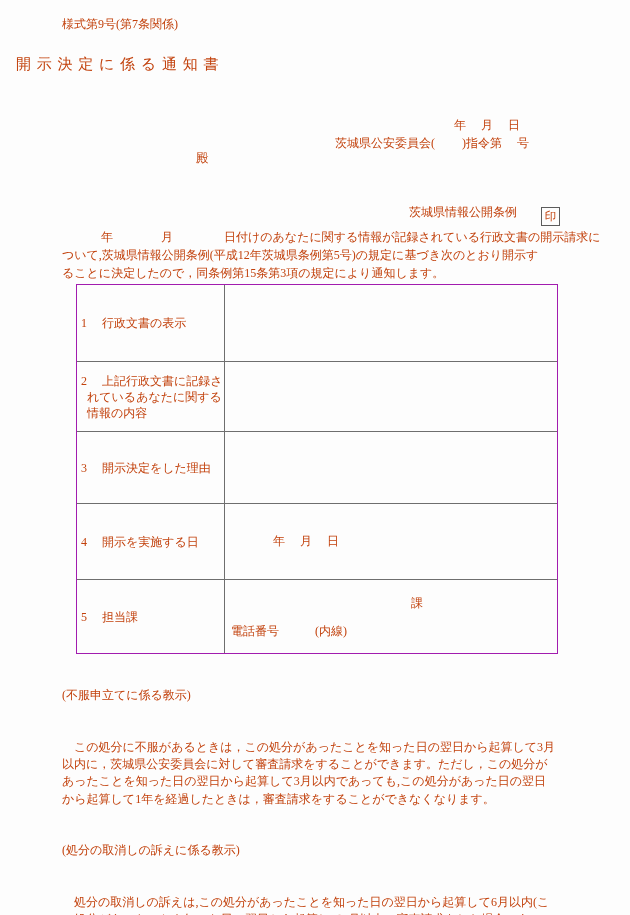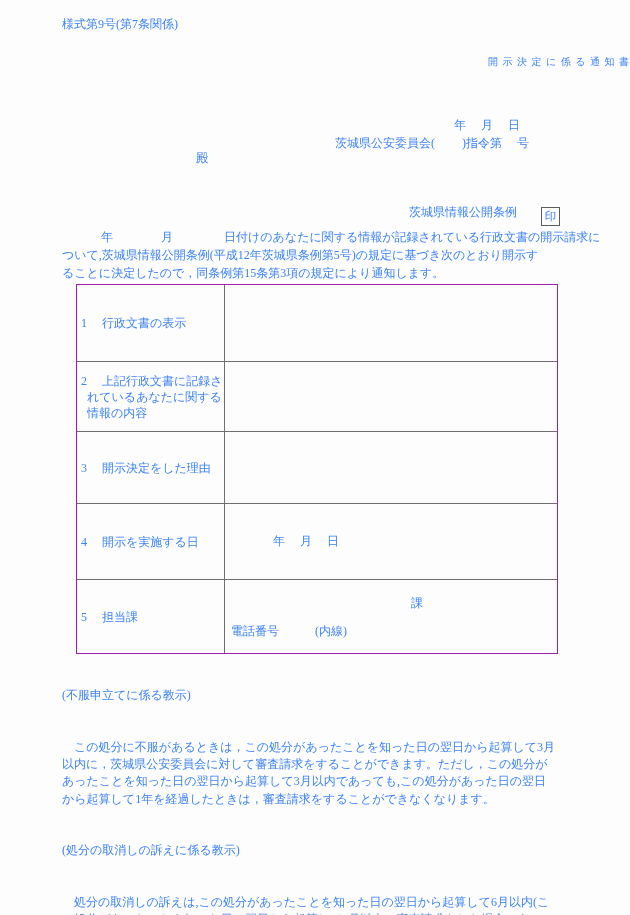--- a/index.html
+++ b/index.html
@@ -1,28 +1,28 @@
 <!DOCTYPE html>
 <html lang="ja"><head>
 <meta charset="utf-8">
 <style>
   html,body{margin:0;padding:0;background:#e9e9e9;}
   .page{
     position:relative;
     width:630px;height:915px;
     margin:0 auto;
     background:#fdfdfd;
-    color:#3b82f6;
+    color:#c2410c;
     font-family:"Liberation Serif","DejaVu Serif",serif;
     font-size:12px;
     overflow:hidden;
   }
   .abs{position:absolute;white-space:pre;}
   .form-number{left:62px;top:16px;}
-  .doc-title{left:16px;right:0;top:55px;text-align:right;font-size:10px;letter-spacing:1px;}
+  .doc-title{left:16px;right:0;top:55px;text-align:left;font-size:15px;letter-spacing:1px;}
   .ref-line{right:101px;top:95px;margin-top:40px;}
   .date-line{right:110px;top:117px;}
   .addressee{left:196px;top:150px;font-size:12.5px;}
   .issuer-line{left:397px;top:189px;}
   .seal-box{
     display:inline-flex;align-items:center;justify-content:center;
     width:17px;height:17px;border:1px solid #5c5c5c;
     font-size:11.5px;margin-left:24px;vertical-align:-4px;
   }
   .intro{left:62px;top:228px;line-height:18.2px;}

